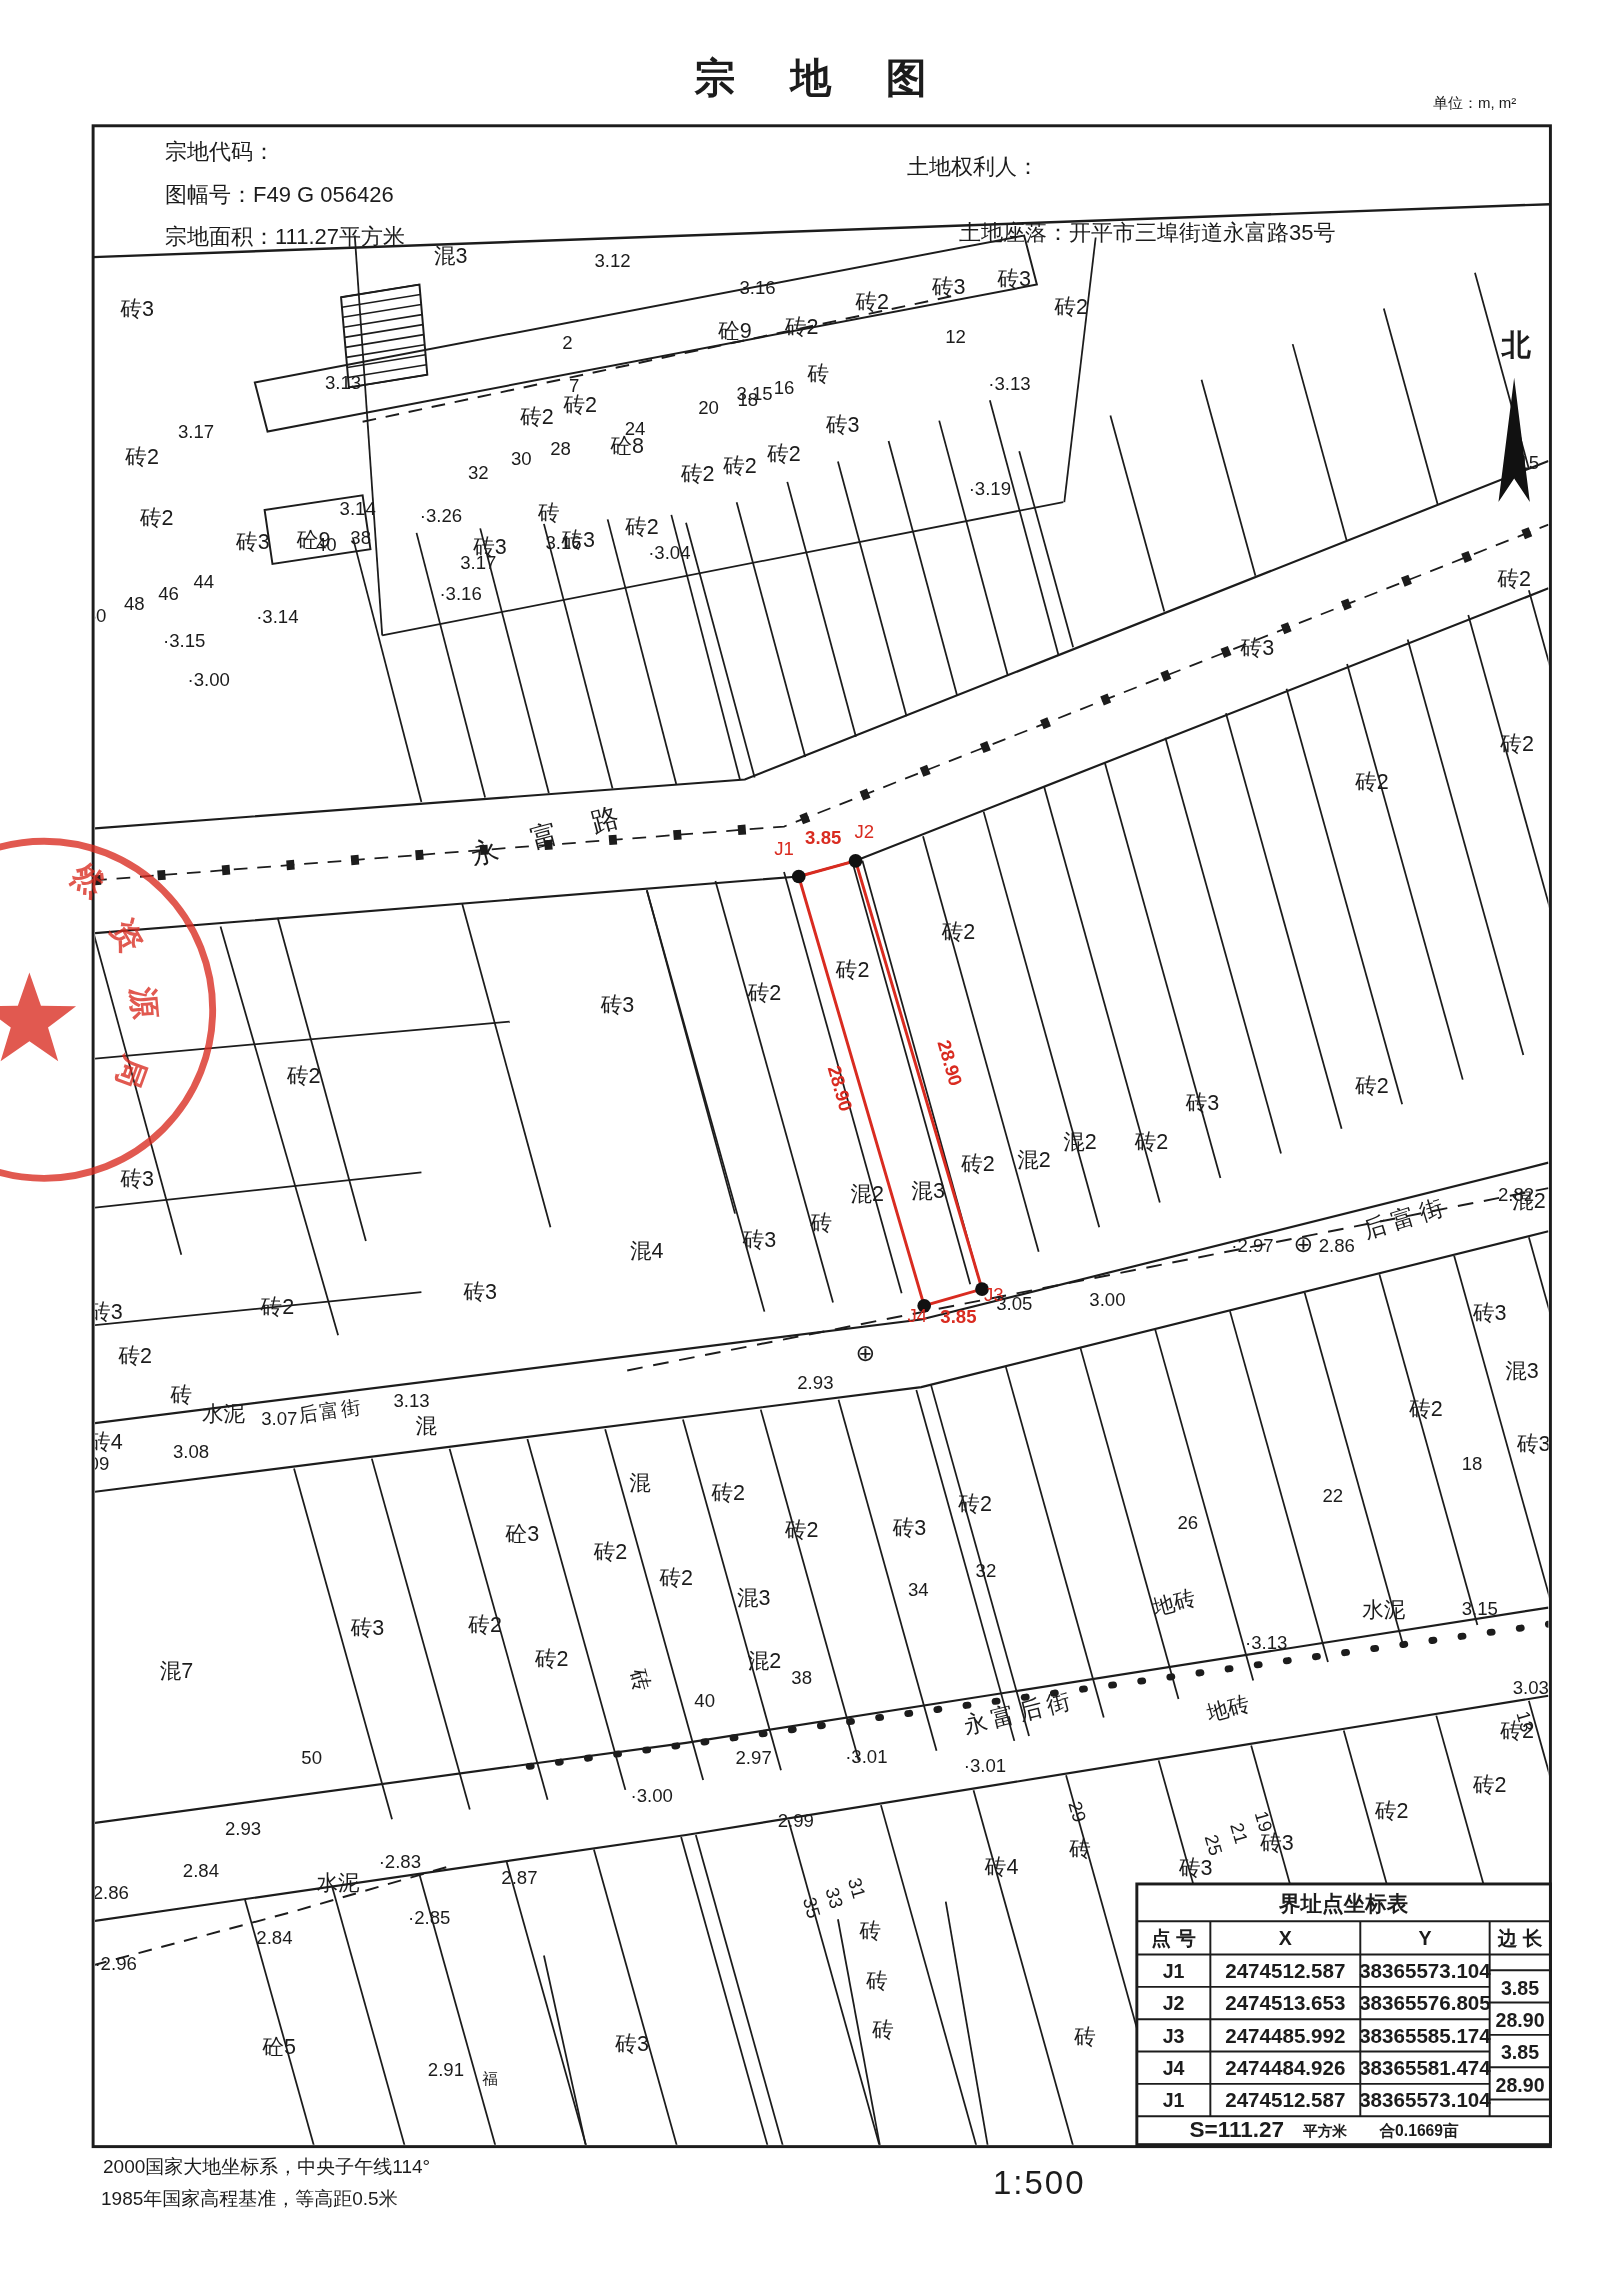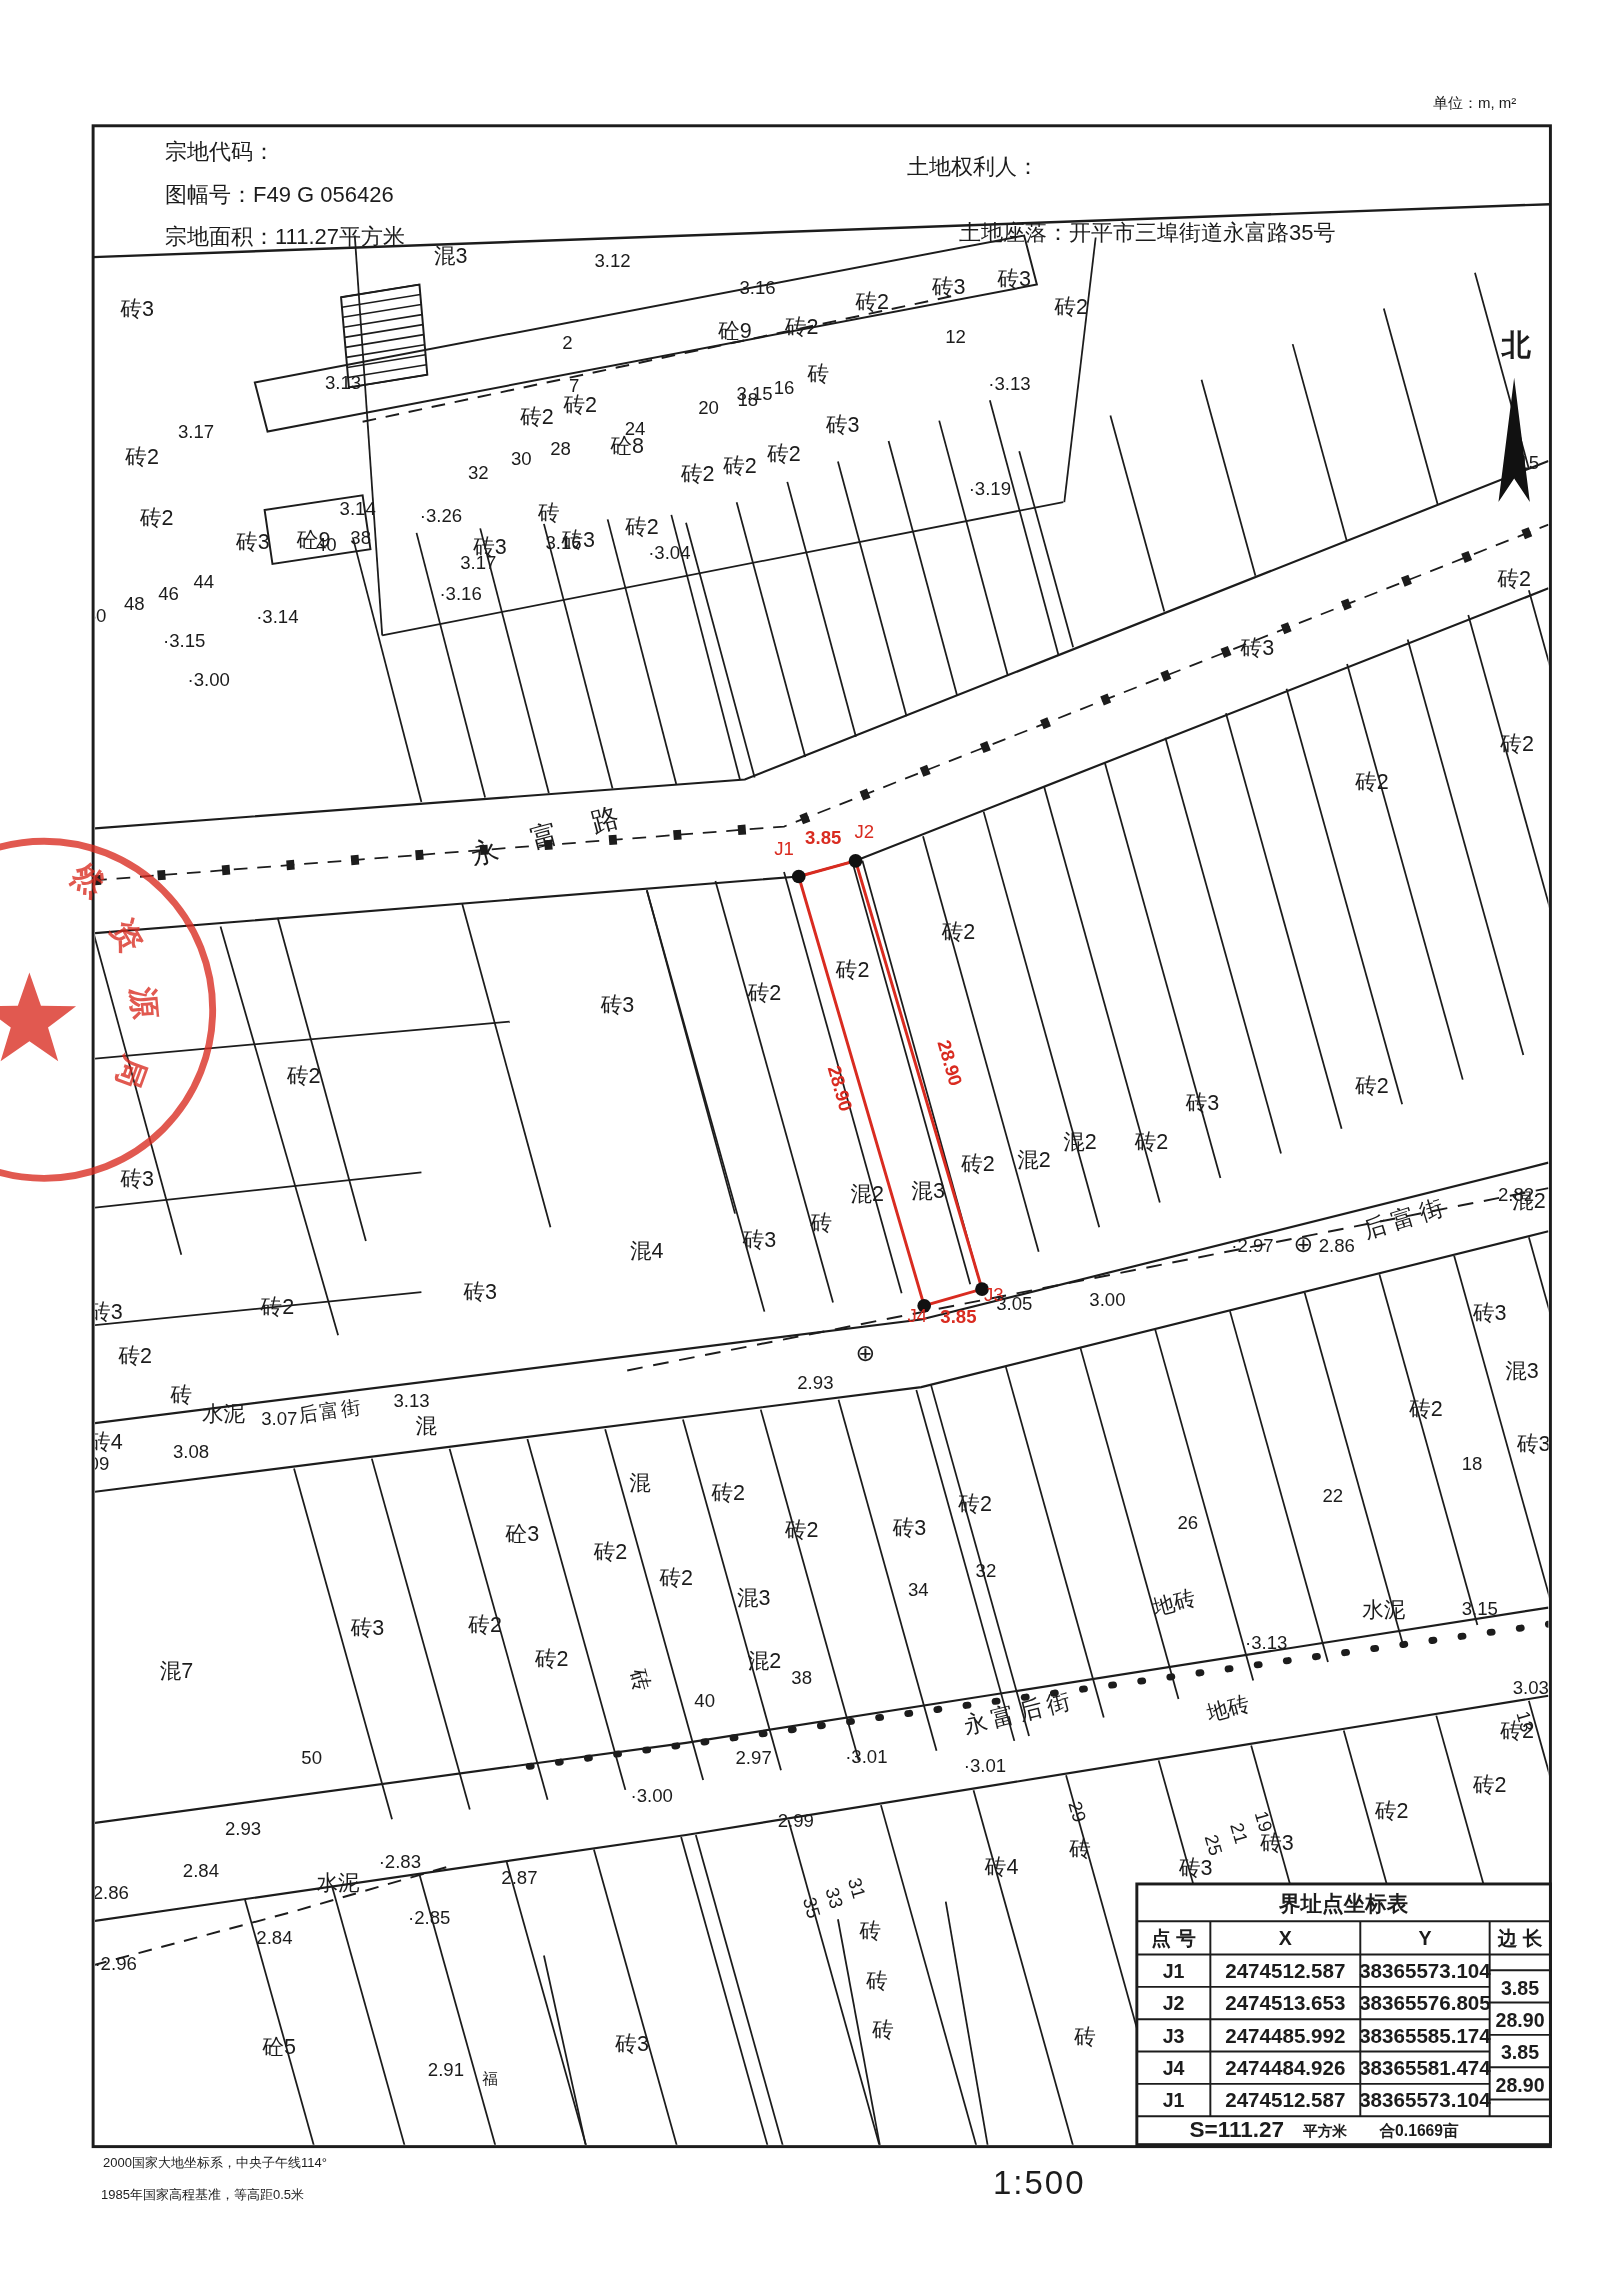--- a/index.html
+++ b/index.html
@@ -2,30 +2,31 @@
 <html><head>
 <meta charset="utf-8">
 <style>
   html,body{margin:0;padding:0;background:#e8e8e6;}
   .sheet{position:relative;width:1620px;height:2292px;background:#ffffff;
          font-family:"Liberation Sans","DejaVu Sans",sans-serif;color:#1c1c1c;overflow:hidden;}
   .abs{position:absolute;white-space:nowrap;}
   .title{left:93px;width:1457px;top:51px;text-align:center;font-size:41px;font-weight:bold;letter-spacing:21.6px;}
   .unit{left:1433px;top:94px;font-size:15px;}
   .hfield{font-size:22px;}
-  .footer{font-size:13px;}
+  .footer{font-size:19px;}
   .scale{left:993px;top:2164px;font-size:33px;letter-spacing:2px;}
   svg{position:absolute;left:0;top:0;}
   svg text{font-family:"Liberation Sans","DejaVu Sans",sans-serif;}
 </style>
 </head>
 <body>
 
 <div class="sheet">
 
+  <div class="abs title">宗 地 图</div>
   <div class="abs unit">单位：m, m²</div>
 
   <div class="abs hfield" style="left:165px;top:137px">宗地代码：</div>
   <div class="abs hfield" style="left:165px;top:180px">图幅号：F49  G  056426</div>
   <div class="abs hfield" style="left:165px;top:222px">宗地面积：111.27平方米</div>
   <div class="abs hfield" style="left:907px;top:152px">土地权利人：</div>
   <div class="abs hfield" style="left:959px;top:218px">土地座落：开平市三埠街道永富路35号</div>
 
   <svg id="map" width="1620" height="2292" viewBox="0 0 1653 2338">
       <defs>

